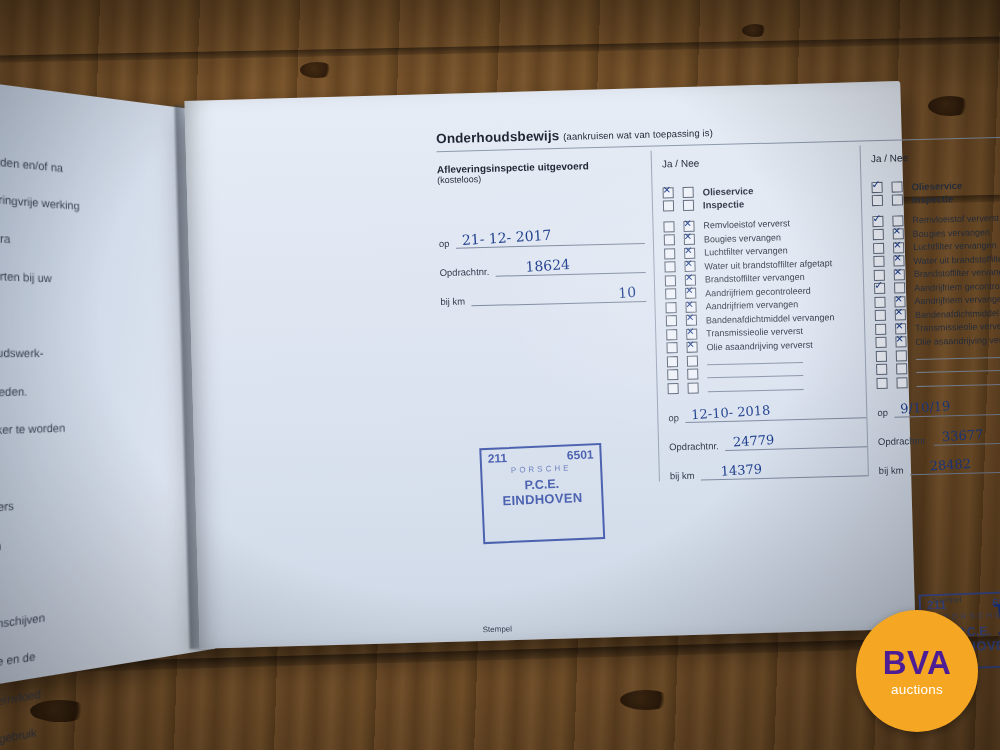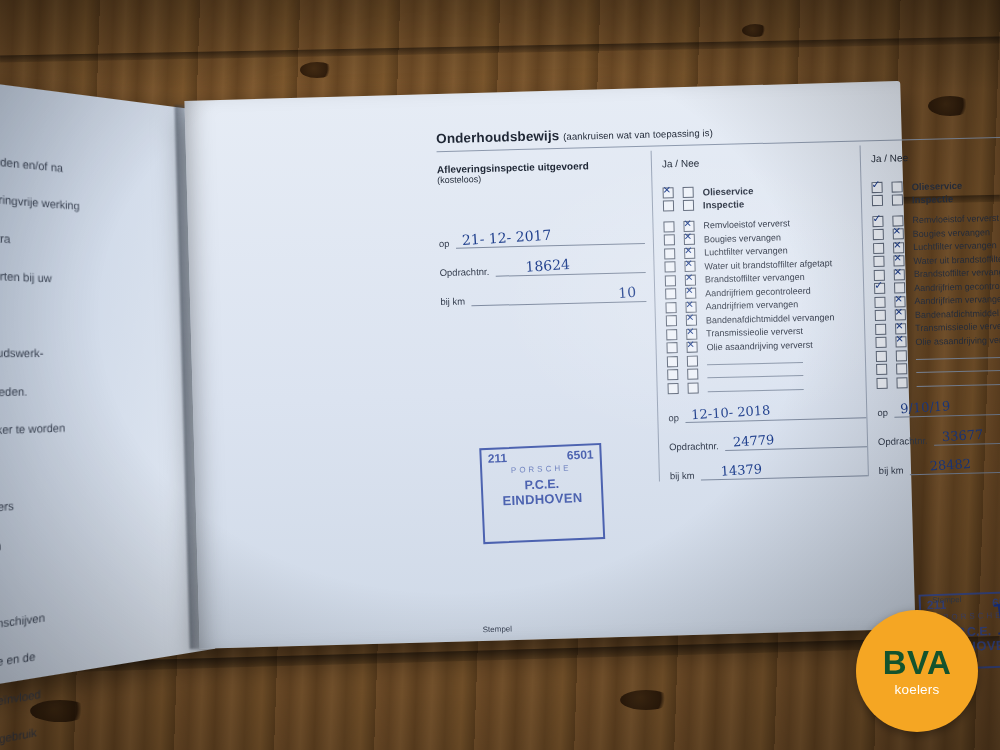--- a/index.html
+++ b/index.html
@@ -149,21 +149,21 @@
     font-family:"DejaVu Serif", serif;transform:rotate(-8deg);opacity:.9;
   }
   .stempel{position:absolute;font-size:8px;color:#3c4557;}
 
   
   .bva{
     position:absolute;right:22px;bottom:18px;width:122px;height:122px;border-radius:50%;
     background:#f5a623;display:flex;flex-direction:column;align-items:center;justify-content:center;
     box-shadow:0 3px 10px rgba(0,0,0,.35);
   }
-  .bva .b1{color:#14532d;font-size:33px;font-weight:bold;letter-spacing:.5px;line-height:1;}
+  .bva .b1{color:#4c1d95;font-size:33px;font-weight:bold;letter-spacing:.5px;line-height:1;}
   .bva .b2{color:#fff;font-size:13.5px;margin-top:3px;letter-spacing:.2px;}
 
   .glare{
     position:absolute;left:300px;top:60px;width:420px;height:300px;
     background:radial-gradient(ellipse at center, rgba(255,255,255,.18), rgba(255,255,255,0) 70%);
     pointer-events:none;
   }
 </style>
 </head>
 <body>
@@ -479,14 +479,14 @@
     </div>
 
     <div class="glare"></div>
   </div>
 </div>
 
 <div class="vignette"></div>
 
 <div class="bva">
   <div class="b1">BVA</div>
-  <div class="b2">koelers</div>
+  <div class="b2">auctions</div>
 </div>
 
 </body></html>

